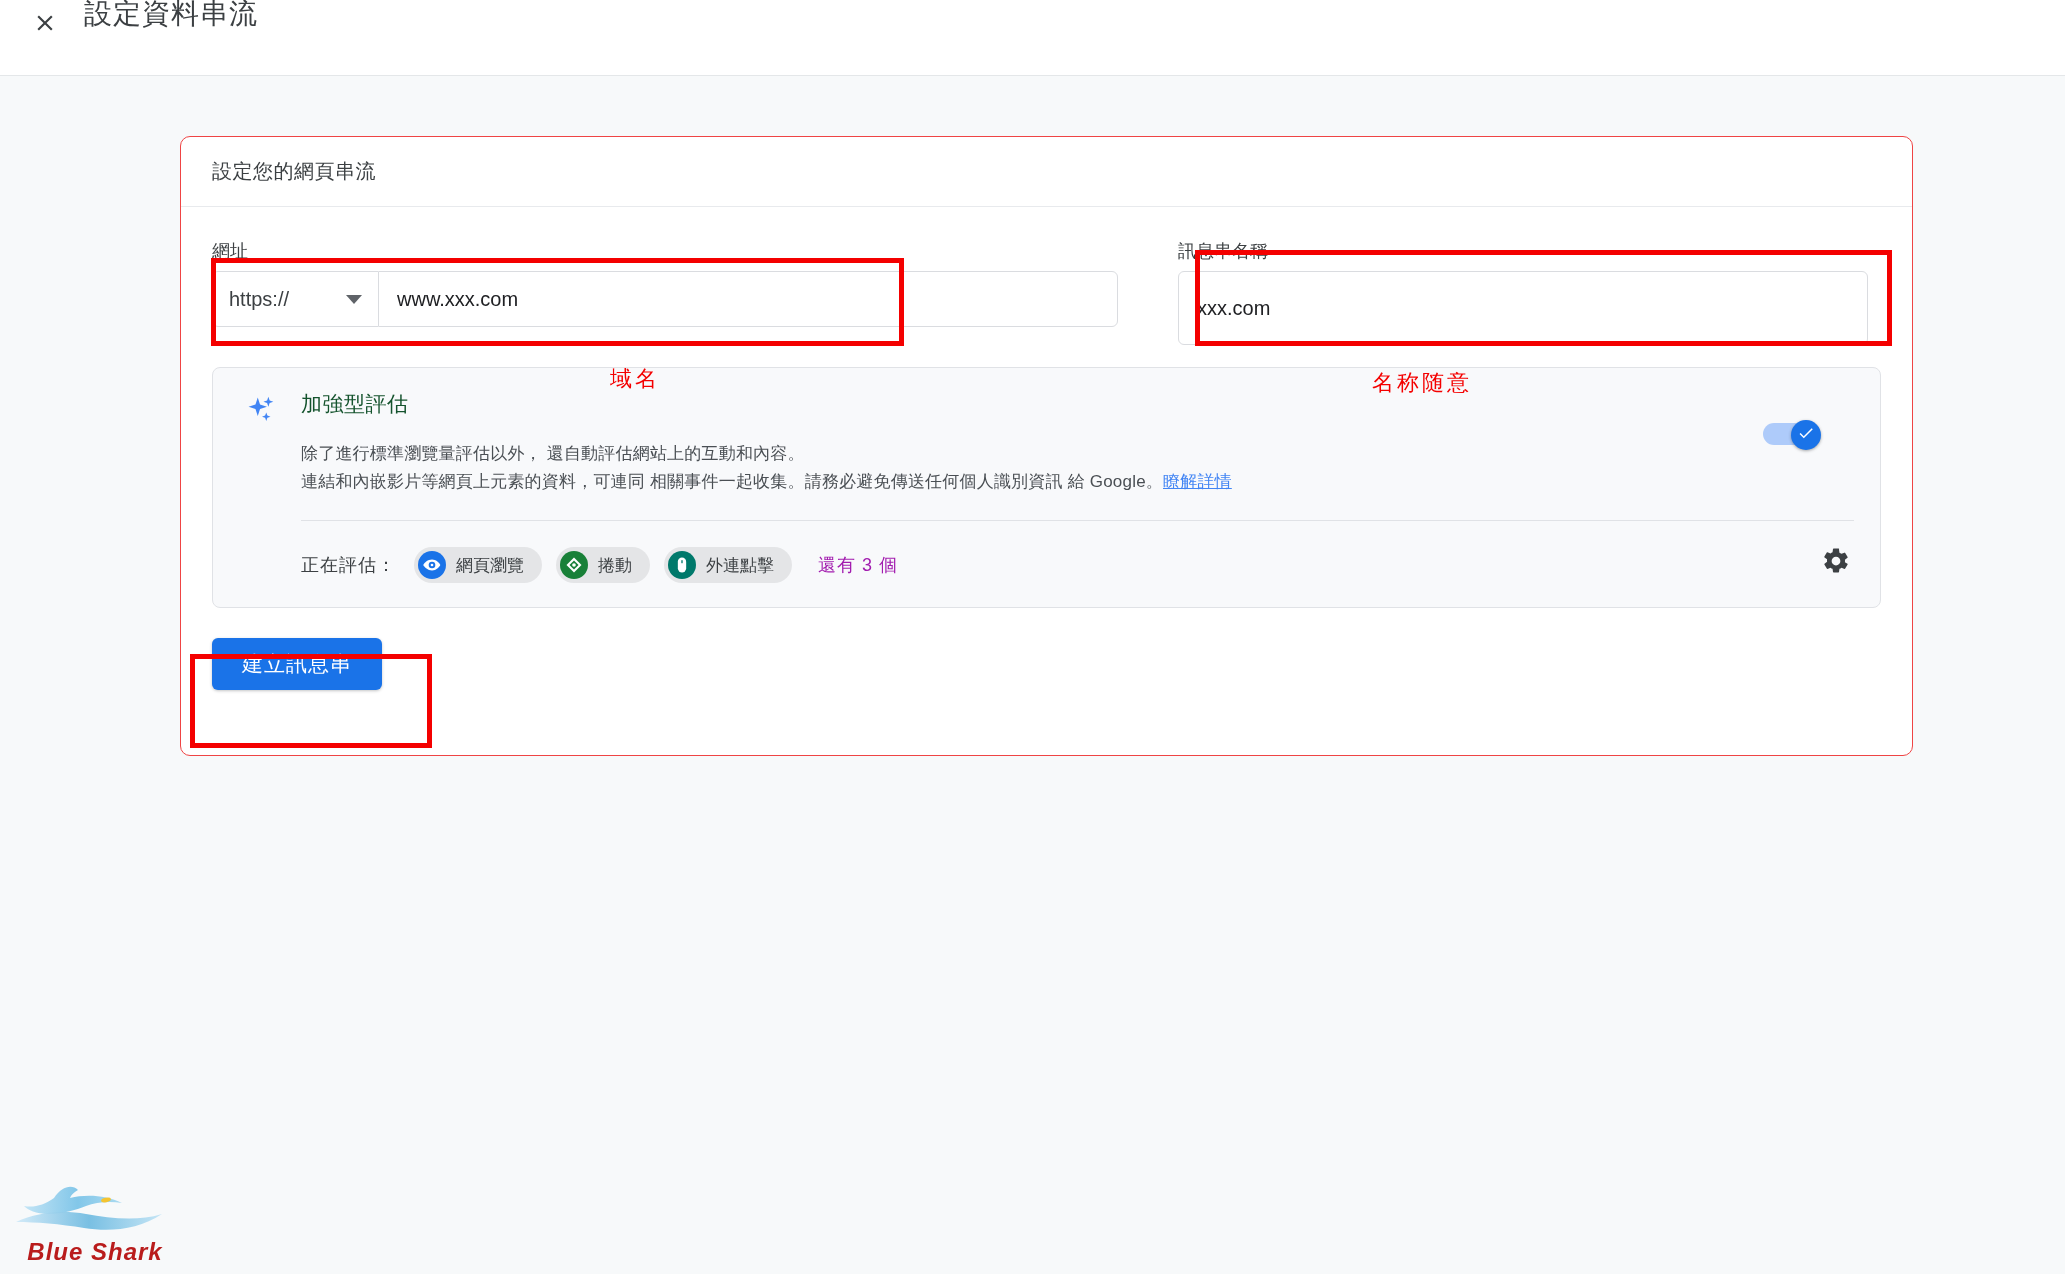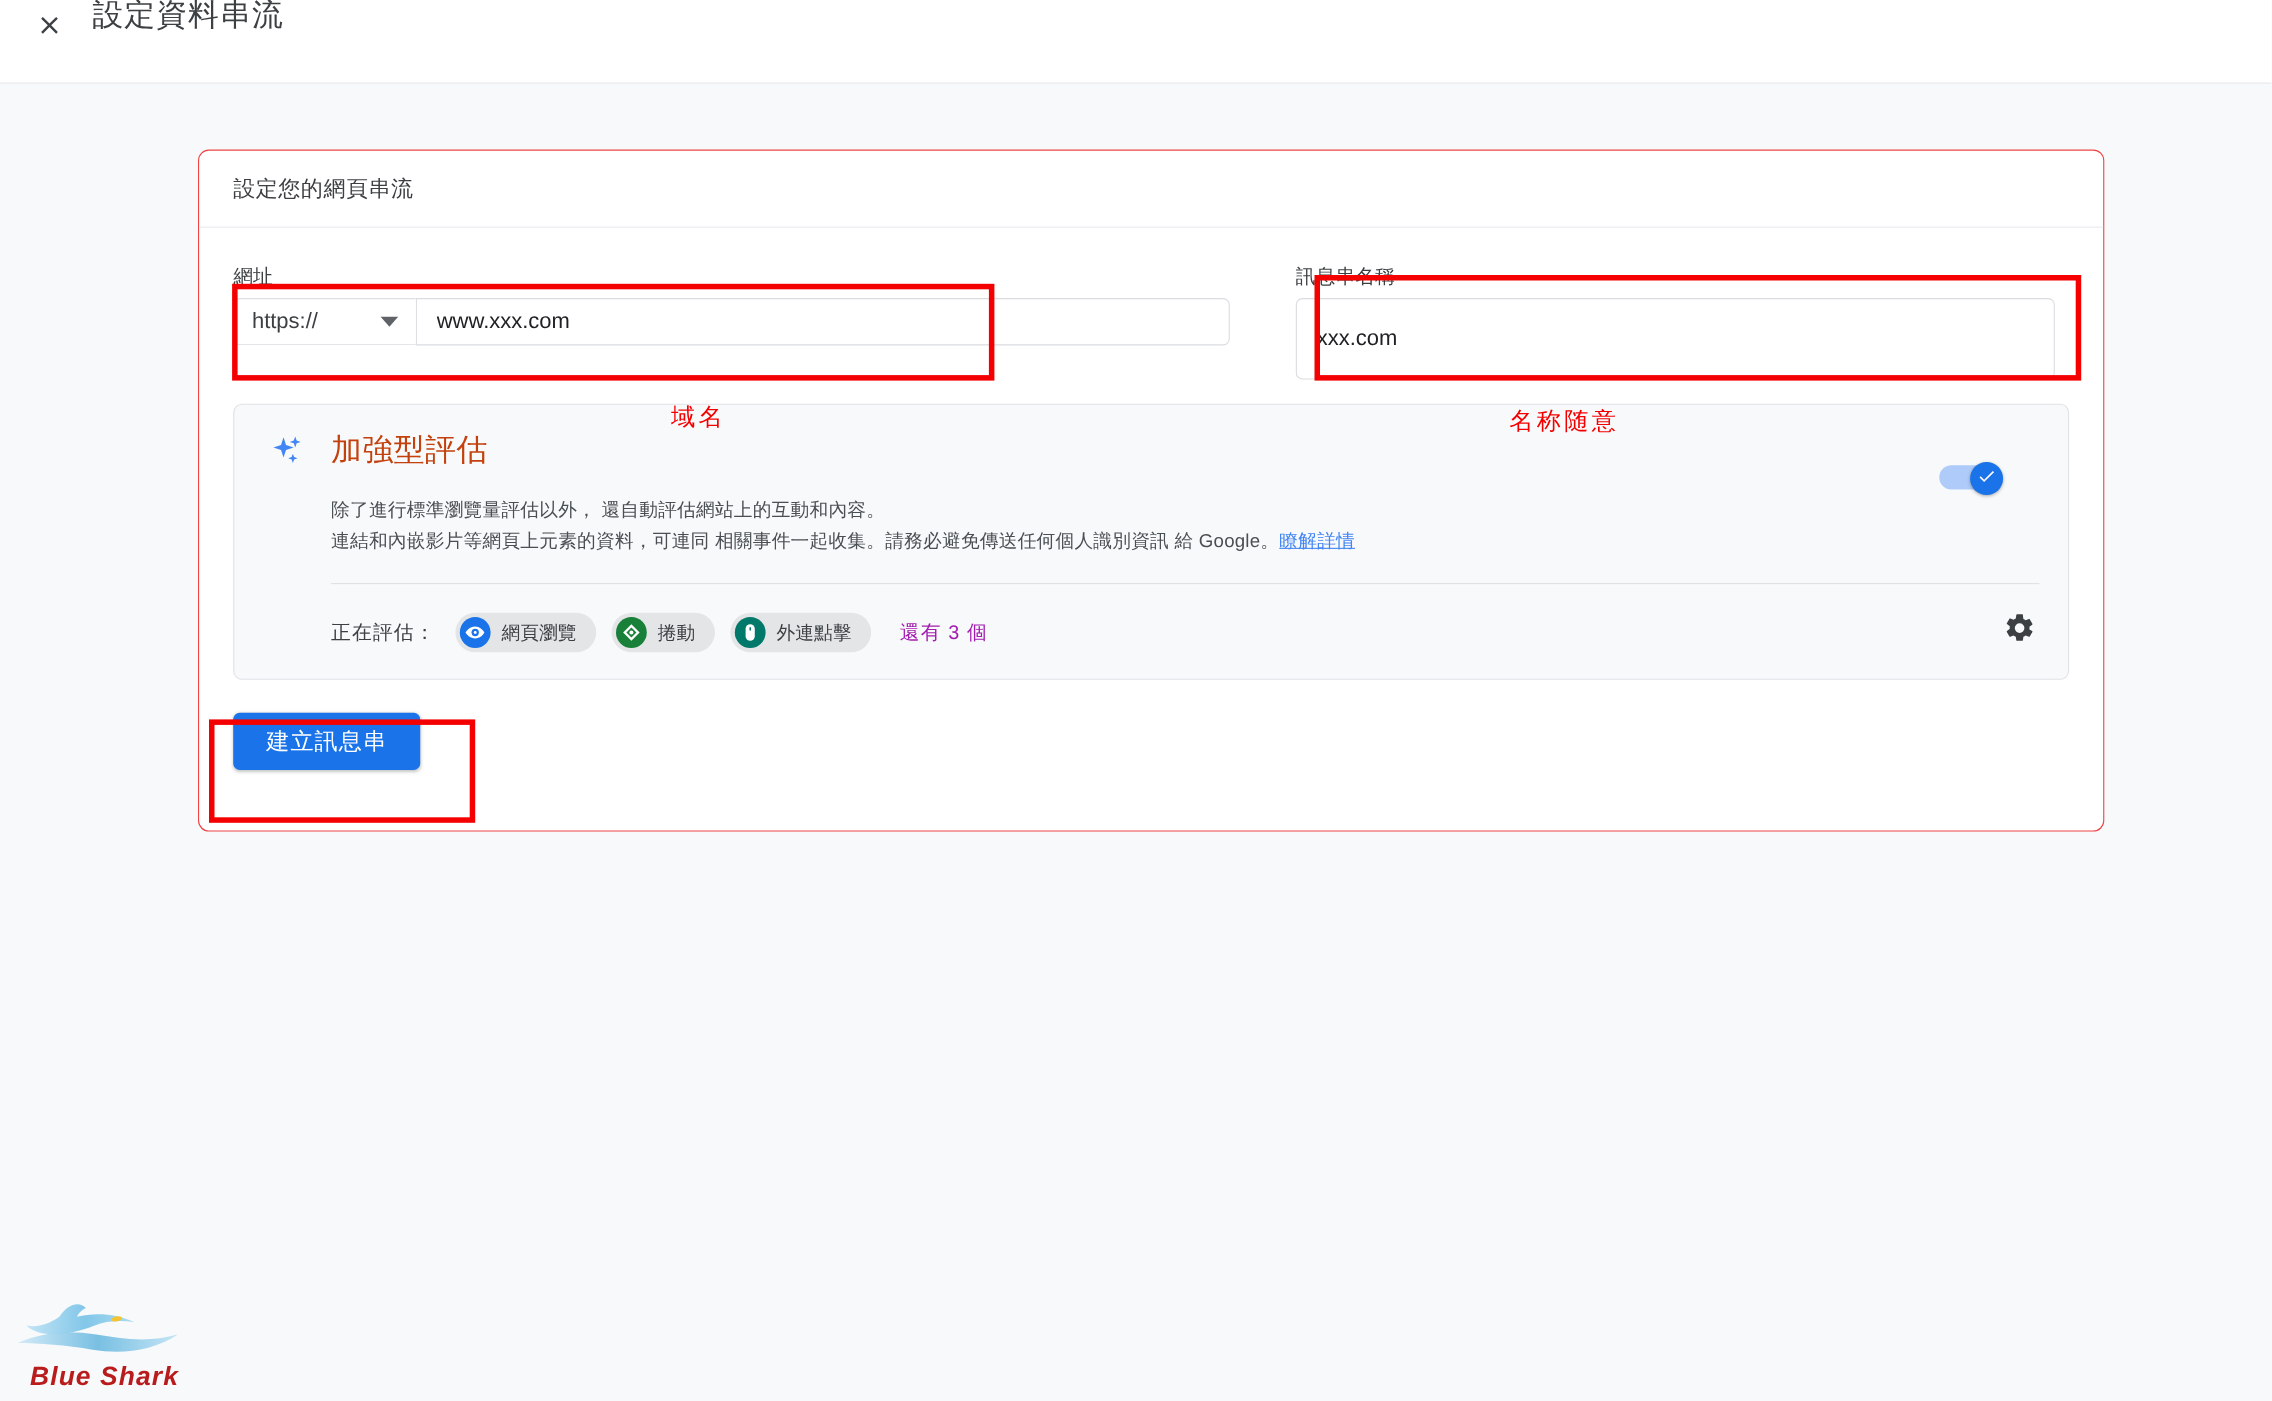--- a/index.html
+++ b/index.html
@@ -70,21 +70,21 @@
   .field-name { width: 690px; }
   .field-label {
     font-size: 18px;
     color: #3c4043;
     margin-bottom: 8px;
     display: block;
   }
 
   .input-group {
     display: flex;
-    height: 43px;
+    height: 56px;
     align-items: stretch;
   }
   .proto-select {
     width: 166px;
     border: 1px solid #dadce0;
     border-right: none;
     border-radius: 6px 0 0 6px;
     background: #fff;
     display: flex; align-items: center;
     padding: 0 16px;
@@ -157,22 +157,22 @@
     position: relative;
   }
   .em-top { display: flex; align-items: flex-start; }
   .em-sparkle {
     width: 46px; min-width: 46px;
     padding-top: 4px;
     display: flex; justify-content: center;
   }
   .em-text { flex: 1; padding-left: 16px; }
   .em-title {
-    font-size: 28px;
-    color: #c2410c;
+    font-size: 21px;
+    color: #14532d;
     margin-bottom: 22px;
     letter-spacing: .5px;
   }
   .em-desc {
     font-size: 17px;
     color: #4a4f54;
     line-height: 1.65;
     letter-spacing: .2px;
   }
   .em-link {

